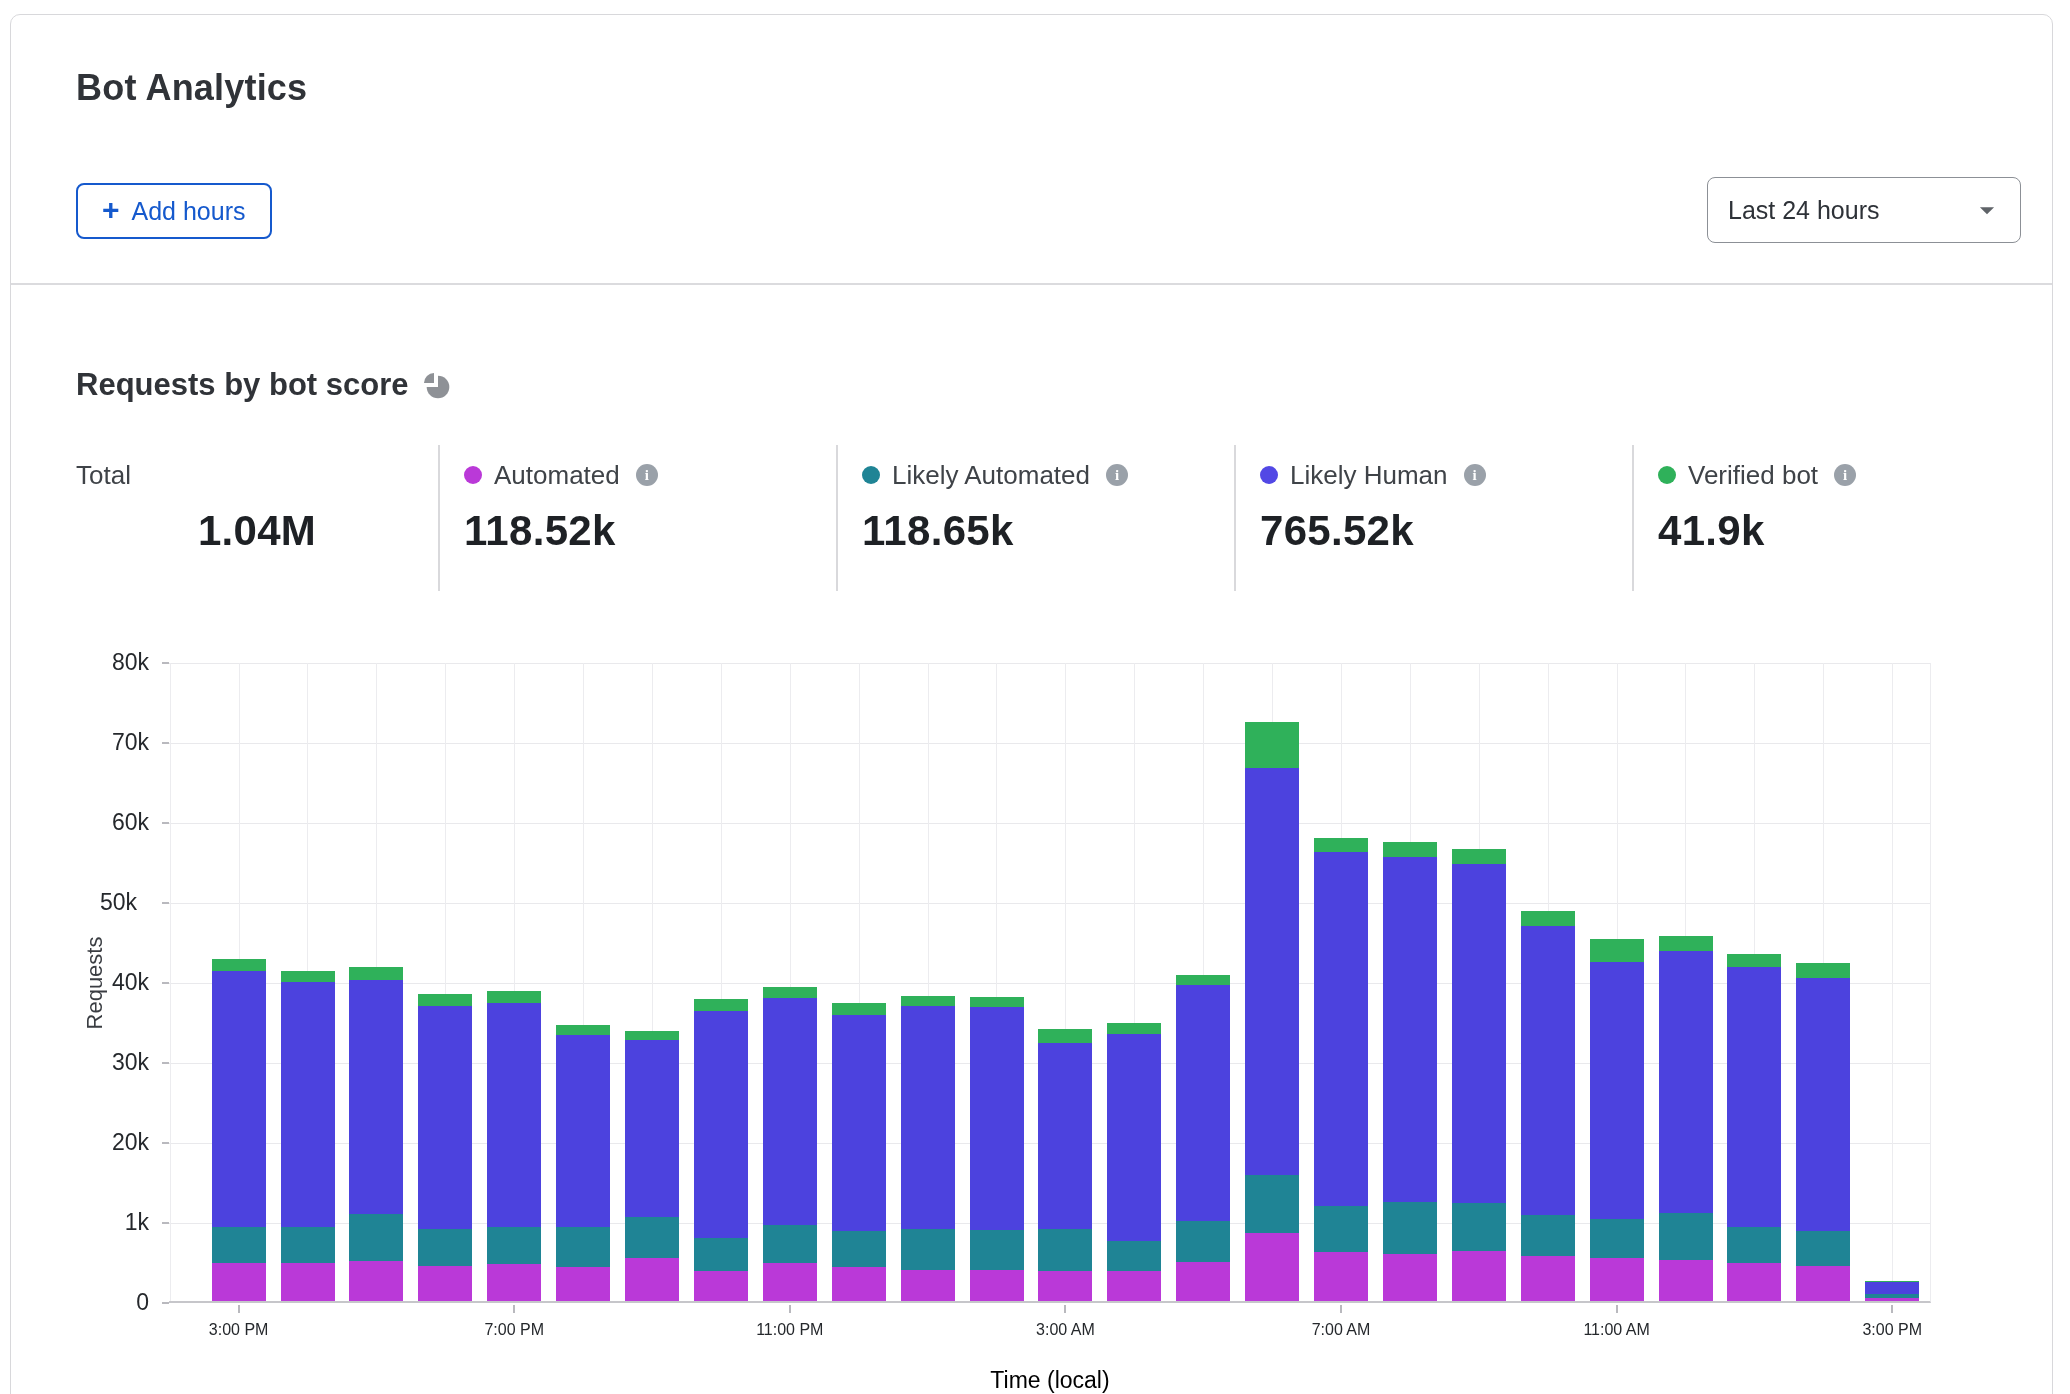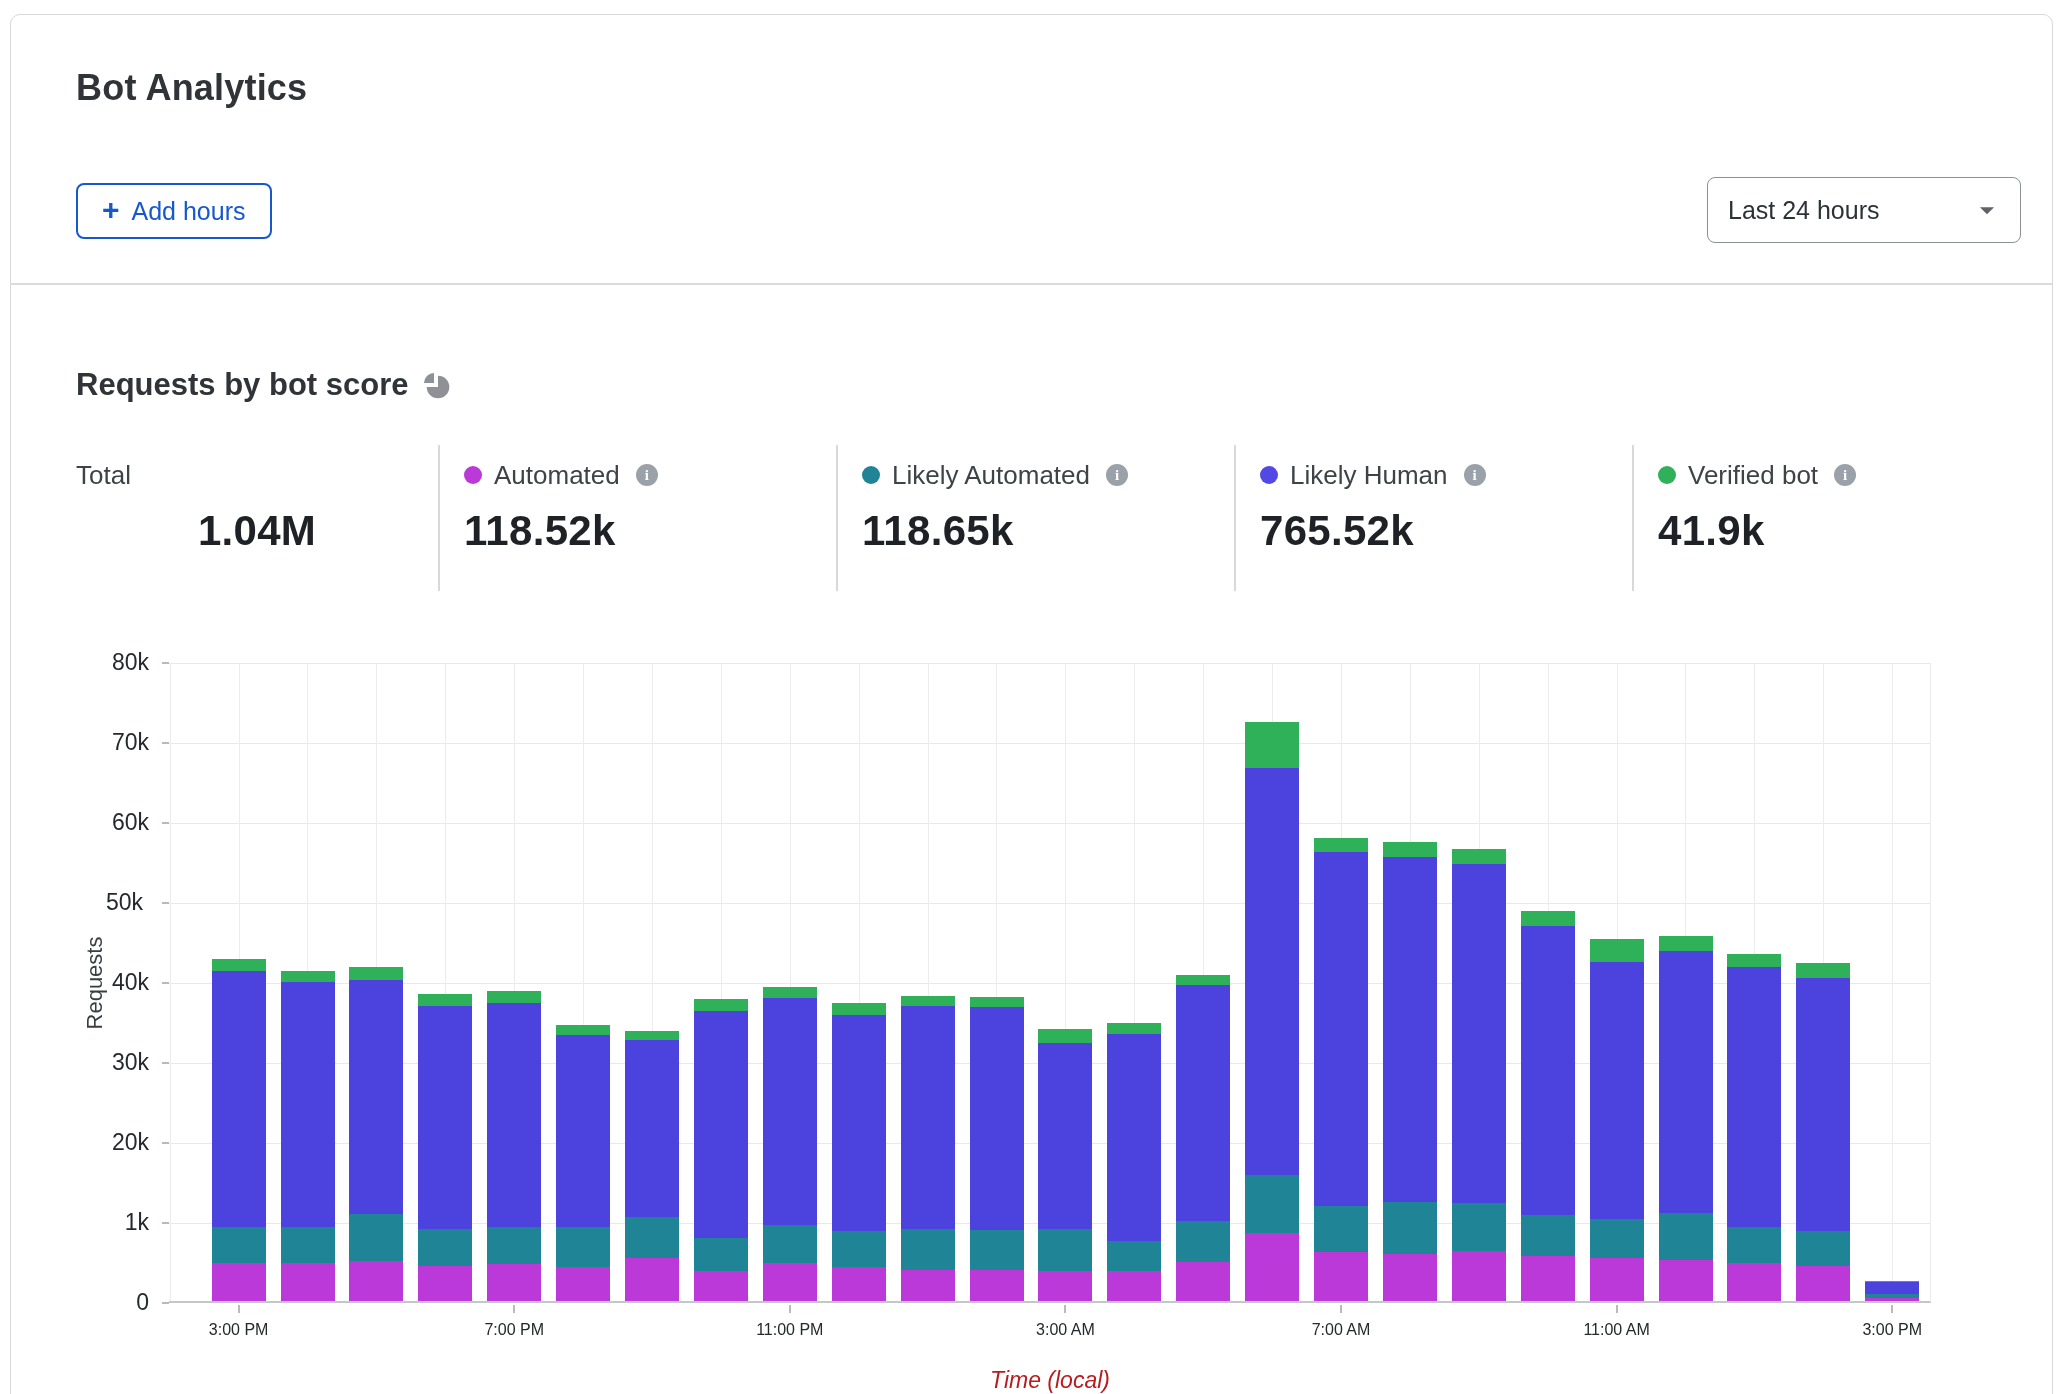--- a/index.html
+++ b/index.html
@@ -77,21 +77,21 @@
     position:absolute; width:160px; text-align:center;
     font-size:16px; color:#25282c; white-space:nowrap;
   }
   .x-tick-mark { position:absolute; width:2px; height:8px; background:#b9b9be; }
   .y-axis-title {
     position:absolute; left:84px; top:968px; transform:translate(-50%,-50%) rotate(-90deg);
     font-size:22px; color:#3a3d42; white-space:nowrap;
   }
   .x-axis-title {
     position:absolute; left:158px; top:1352px; width:1762px; text-align:center;
-    font-size:23px; color:#b91c1c;font-style:italic;
+    font-size:23px; color:#000000;
   }
 </style>
 </head>
 <body>
 
 <div class="card">
 
   <div class="card-header">
     <div class="page-title">Bot Analytics</div>
 
@@ -353,21 +353,21 @@
 <div class="y-tick-label" style="left: 58px; top: 1274px;">0</div>
     <div class="y-tick-mark" style="left: 151px; top: 1287px;"></div>
     <div class="y-tick-label" style="left: 58px; top: 1194px;">1k</div>
     <div class="y-tick-mark" style="left: 151px; top: 1207px;"></div>
     <div class="y-tick-label" style="left: 58px; top: 1114px;">20k</div>
     <div class="y-tick-mark" style="left: 151px; top: 1127px;"></div>
     <div class="y-tick-label" style="left: 58px; top: 1034px;">30k</div>
     <div class="y-tick-mark" style="left: 151px; top: 1047px;"></div>
     <div class="y-tick-label" style="left: 58px; top: 954px;">40k</div>
     <div class="y-tick-mark" style="left: 151px; top: 967px;"></div>
-    <div class="y-tick-label" style="left: 52px; top: 874px;">50k</div>
+    <div class="y-tick-label" style="left: 46px; top: 874px;">50k</div>
     <div class="y-tick-mark" style="left: 151px; top: 887px;"></div>
     <div class="y-tick-label" style="left: 58px; top: 794px;">60k</div>
     <div class="y-tick-mark" style="left: 151px; top: 807px;"></div>
     <div class="y-tick-label" style="left: 58px; top: 714px;">70k</div>
     <div class="y-tick-mark" style="left: 151px; top: 727px;"></div>
     <div class="y-tick-label" style="left: 58px; top: 634px;">80k</div>
     <div class="y-tick-mark" style="left: 151px; top: 647px;"></div>
     <div class="x-tick-mark" style="left: 226.6px; top: 1290px;"></div>
     <div class="x-tick-label" style="left: 147.6px; top: 1306px;">3:00 PM</div>
     <div class="x-tick-mark" style="left: 502.2px; top: 1290px;"></div>

